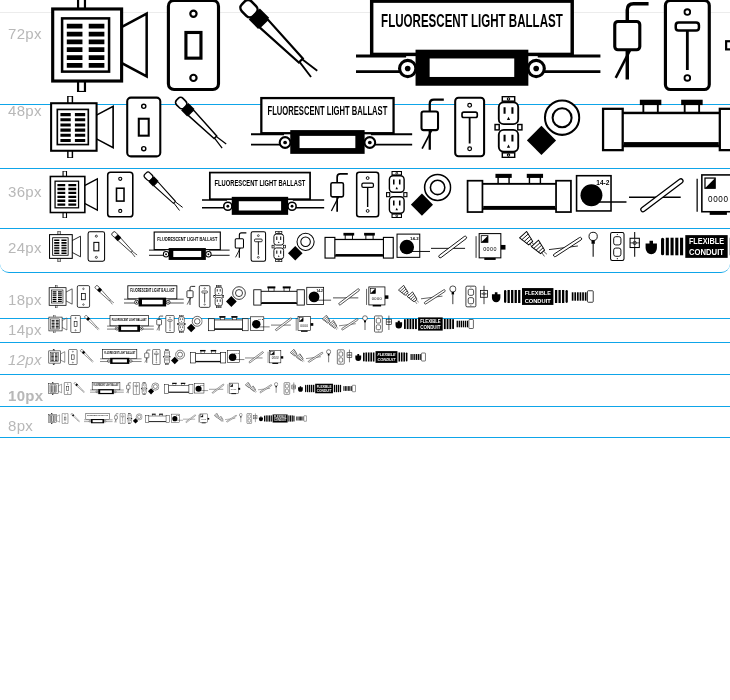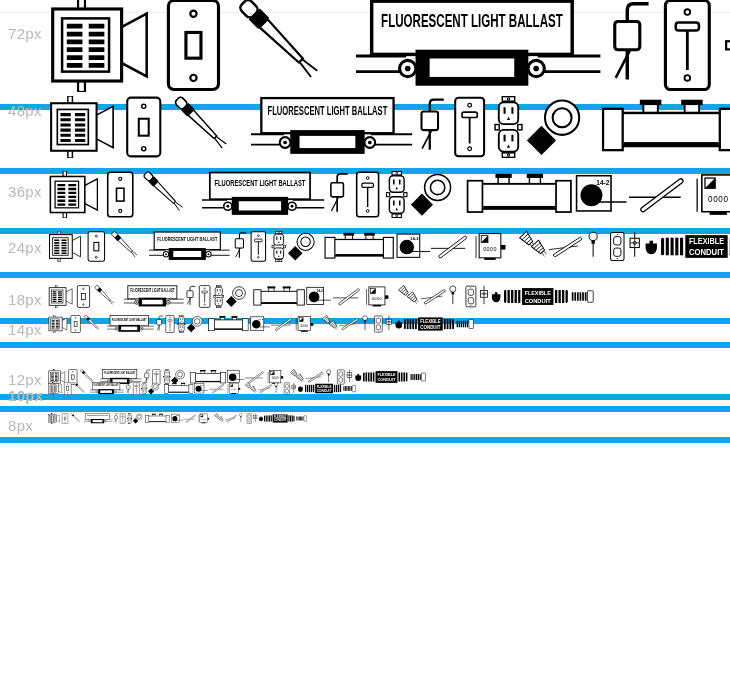--- a/index.html
+++ b/index.html
@@ -1,20 +1,20 @@
 <!DOCTYPE html>
 <html><head>
 <meta charset="utf-8">
 <style>
   html,body{margin:0;padding:0;}
   body{
     width:730px;height:700px;overflow:hidden;background:#ffffff;
     position:relative;font-family:"Liberation Sans",sans-serif;
   }
-  .row{position:absolute;left:0;width:730px;border-bottom:6px solid #0ea5e9;}
+  .row{position:absolute;left:0;width:730px;border-bottom:1px solid #0ea5e9;}
   .row.first{border-top:1px solid #ececec;}
   .size-label{
     position:absolute;left:8px;font-size:15px;line-height:15px;
     color:#b8b8b8;letter-spacing:.3px;user-select:none;
   }
   .strip{
     position:absolute;left:48px;display:flex;align-items:flex-end;
     white-space:nowrap;
   }
   .strip svg{flex:0 0 auto;overflow:visible;display:block;}
@@ -316,21 +316,21 @@
           <use href="#sym-wire-spool"></use>
         </svg>
         <svg width="62.7" height="47" viewBox="0 0 40 30" style="margin-right: 2.16px;">
           <use href="#sym-crossed-wires"></use>
         </svg>
         <svg width="53.3" height="47" viewBox="0 0 34 30" style="margin-right: 2.16px;">
           <use href="#sym-meter"></use>
         </svg>
       </div>
     </div>
-    <div class="row" style="top: 228px; height: 44px;">
+    <div class="row" style="top: 228px; height: 44px; border-radius: 9px;">
       <span class="size-label" style="top: 12px;">24px</span>
       <div class="strip" style="bottom: 10px;">
         <svg width="35.1" height="31" viewBox="0 0 34 30" style="margin-right: 1.44px;">
           <use href="#sym-outlet-grille-box"></use>
         </svg>
         <svg width="22.7" height="31" viewBox="0 0 22 30" style="margin-right: 1.44px;">
           <use href="#sym-switch-plate"></use>
         </svg>
         <svg width="31.0" height="31" viewBox="0 0 30 30" style="margin-right: 1.44px;">
           <use href="#sym-screwdriver"></use>
@@ -520,21 +520,21 @@
           <use href="#sym-tape-roll"></use>
         </svg>
         <svg width="51.6" height="18" viewBox="0 0 86 30" style="margin-right: 0.84px;">
           <use href="#sym-flexible-conduit"></use>
         </svg>
         <svg width="18.0" height="18" viewBox="0 0 30 30" style="margin-right: 0.84px;">
           <use href="#sym-threaded-fitting"></use>
         </svg>
       </div>
     </div>
-    <div class="row" style="top: 362px; height: 32px;">
+    <div class="row" style="top: 342px; height: 32px; font-style: italic;">
       <span class="size-label" style="top: 10px;">12px</span>
       <div class="strip" style="bottom: 9px;">
         <svg width="18.1" height="16" viewBox="0 0 34 30" style="margin-right: 0.72px;">
           <use href="#sym-outlet-grille-box"></use>
         </svg>
         <svg width="11.7" height="16" viewBox="0 0 22 30" style="margin-right: 0.72px;">
           <use href="#sym-switch-plate"></use>
         </svg>
         <svg width="16.0" height="16" viewBox="0 0 30 30" style="margin-right: 0.72px;">
           <use href="#sym-screwdriver"></use>

